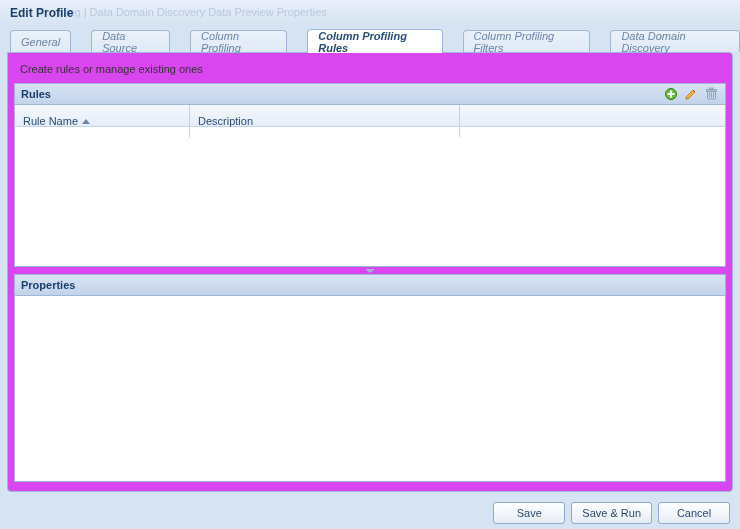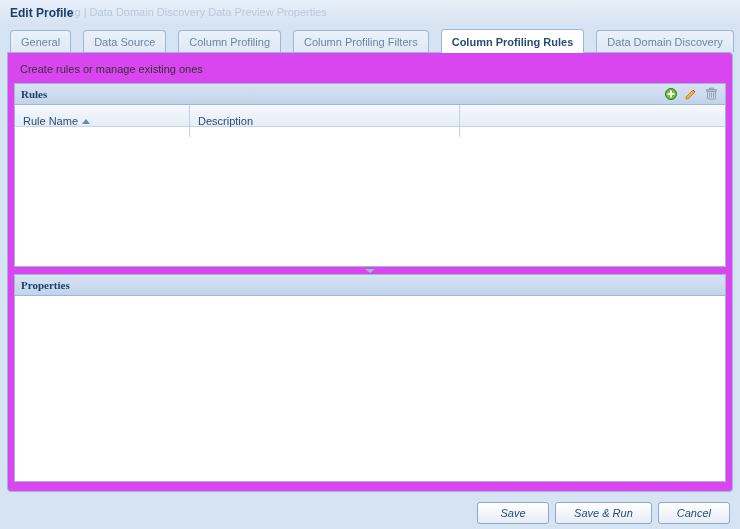--- a/index.html
+++ b/index.html
@@ -42,21 +42,22 @@
     color: #b8c9de;
     font-size: 11px;
     z-index: 1;
     white-space: nowrap;
   }
   .tabstrip {
     display: flex;
     align-items: flex-end;
     padding-left: 10px;
     height: 26px;
-    gap: 12px;
+    gap: 20px;
+    font-style: italic;
   }
   .tab {
     background: linear-gradient(to bottom, #eaf1fa 0%, #dfe9f5 100%);
     border: 1px solid #9db8d6;
     border-bottom: none;
     border-radius: 4px 4px 0 0;
     padding: 4px 10px 4px 10px;
     color: #6a85a6;
     font-size: 11px;
     cursor: pointer;
@@ -93,21 +94,20 @@
   .panel-header {
     background: linear-gradient(to bottom, #d7e3f3, #c2d3ea);
     border: 1px solid #9db8d6;
     height: 22px;
     display: flex;
     align-items: center;
     padding: 0 6px;
     color: #1b3f6b;
     font-weight: bold;
     font-size: 11px;
-    font-family: Liberation Serif, serif;
   }
   .panel-header .spacer { flex: 1; }
   .icon-btn {
     width: 16px;
     height: 16px;
     margin-left: 4px;
     cursor: pointer;
     display: inline-flex;
     align-items: center;
     justify-content: center;
@@ -172,26 +172,25 @@
     gap: 6px;
   }
   .btn {
     min-width: 72px;
     height: 22px;
     background: linear-gradient(to bottom, #ffffff, #e6edf6);
     border: 1px solid #8fa9c8;
     border-radius: 3px;
     color: #2a4c74;
     font-size: 11px;
-    padding: 0 18px;
+    padding: 0 10px;
     cursor: pointer;
     display: inline-flex;
     align-items: center;
     justify-content: center;
-    font-style: italic;
   }
 </style>
 </head>
 <body>
 
 <div class="window">
 
   <div class="titlebar">
     <span class="title-text">Edit Profile</span>
     <span class="title-ghost">filing | Data Domain Discovery   Data Preview   Properties</span>
@@ -200,25 +199,25 @@
   <div class="tabstrip">
     <div class="tab">
         <span>General</span>
       </div>
     <div class="tab">
         <span>Data Source</span>
       </div>
     <div class="tab">
         <span>Column Profiling</span>
       </div>
-    <div class="tab">
-        <span>Column Profiling Filters</span>
-      </div>
     <div class="tab active">
         <span>Column Profiling Rules</span>
+      </div>
+    <div class="tab">
+        <span>Column Profiling Filters</span>
       </div>
     <div class="tab">
         <span>Data Domain Discovery</span>
       </div>
   </div>
 
   <div class="tab-body">
 
     <div class="instruction">Create rules or manage existing ones</div>
 

